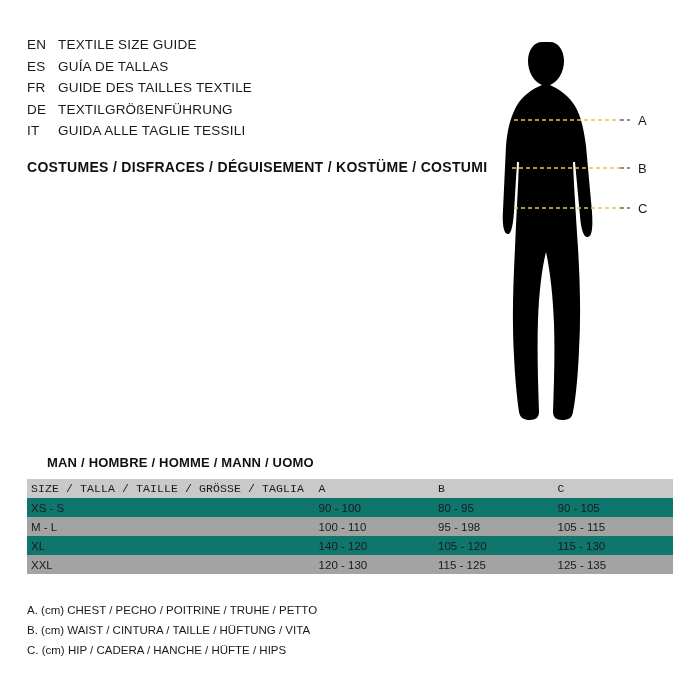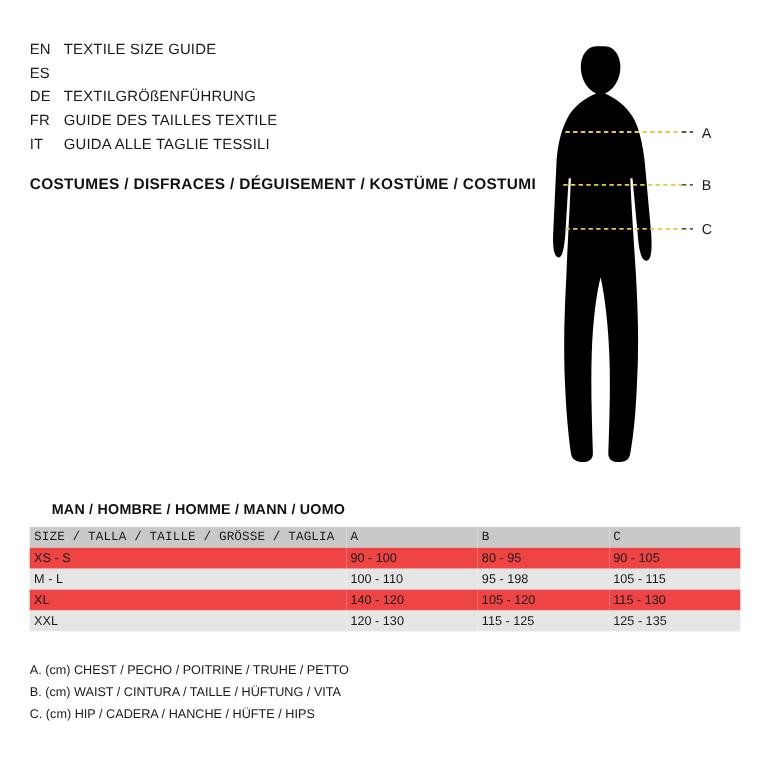--- a/index.html
+++ b/index.html
@@ -105,22 +105,22 @@
   .col-label {
     text-align: left;
     padding-left: 4px !important;
     width: 290px;
   }
   .col-meas {
     text-align: left;
     padding-left: 4px !important;
     width: 118px;
   }
-  tbody tr.odd { background: #ef4444; }
-  tbody tr.even { background: #e5e5e5; }
+  tbody tr.odd { background: #0f766e; }
+  tbody tr.even { background: #a3a3a3; }
 
   
   .legend {
     position: absolute;
     left: 27px;
     top: 600px;
     font-size: 11.5px;
     line-height: 20px;
     color: #1a1a1a;
   }
@@ -138,28 +138,29 @@
 
 <div class="page">
 
   <div class="lang-block">
     <div class="lang-row">
       <span class="lang-code">EN</span>
       <span class="lang-text">TEXTILE SIZE GUIDE</span>
     </div>
     <div class="lang-row">
       <span class="lang-code">ES</span>
+      <span class="lang-text">GUÍA DE TALLAS</span>
+    </div>
+    <div class="lang-row">
+      <span class="lang-code">FR</span>
+      <span class="lang-text">GUIDE DES TAILLES TEXTILE</span>
     </div>
     <div class="lang-row">
       <span class="lang-code">DE</span>
       <span class="lang-text">TEXTILGRÖßENFÜHRUNG</span>
-    </div>
-    <div class="lang-row">
-      <span class="lang-code">FR</span>
-      <span class="lang-text">GUIDE DES TAILLES TEXTILE</span>
     </div>
     <div class="lang-row">
       <span class="lang-code">IT</span>
       <span class="lang-text">GUIDA ALLE TAGLIE TESSILI</span>
     </div>
   </div>
 
   <div class="costumes-title">COSTUMES / DISFRACES / DÉGUISEMENT / KOSTÜME / COSTUMI</div>
 
   <div class="figure-wrap">

